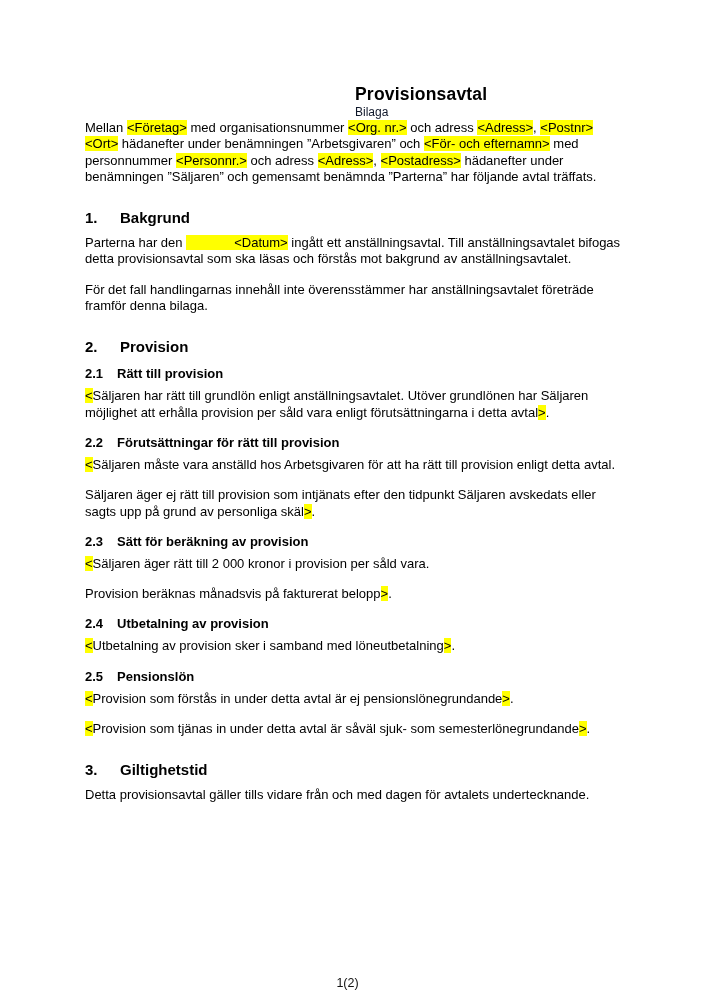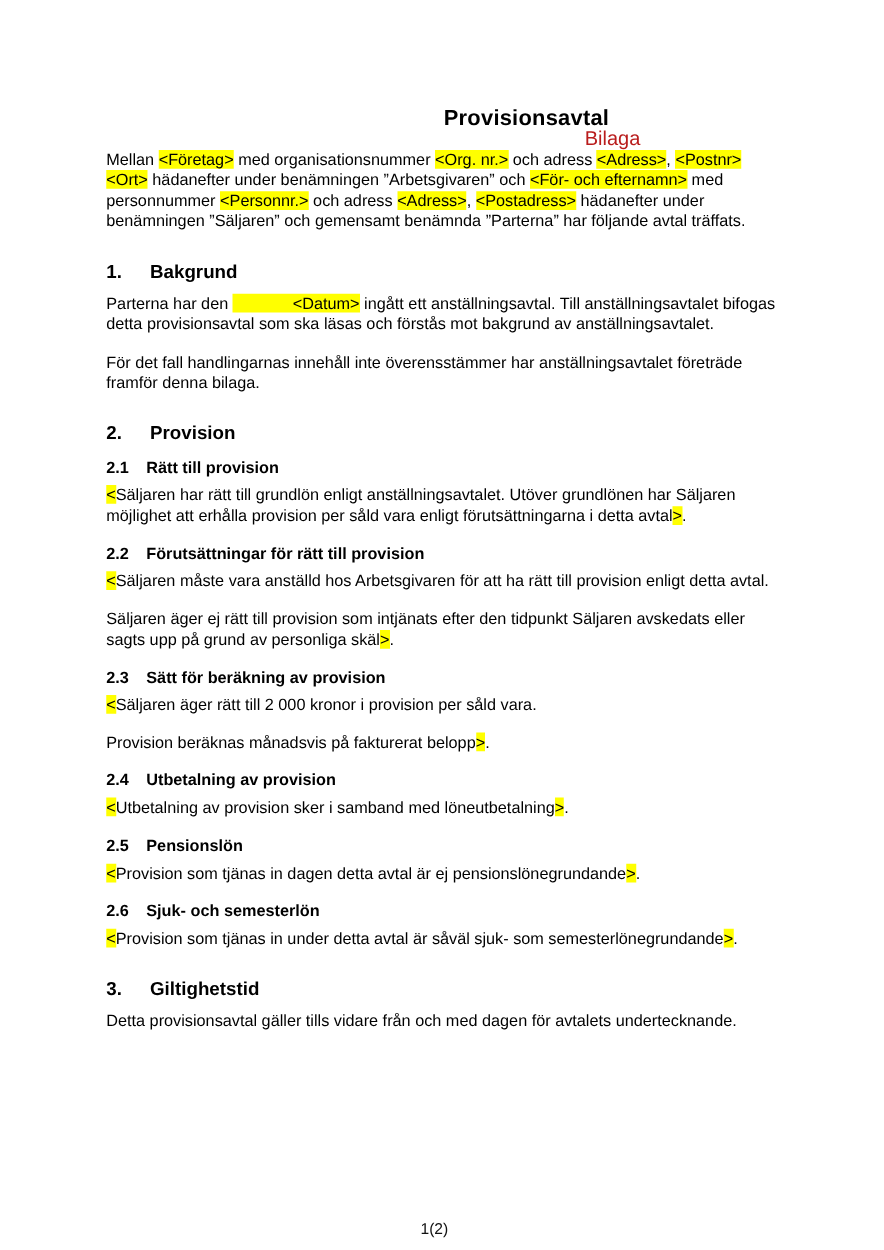--- a/index.html
+++ b/index.html
@@ -22,24 +22,23 @@
     width: 625px; 
   }
   .doc-header { margin-left: 270px; }
   .doc-title {
     font-size: 17.5px;
     font-weight: bold;
     line-height: 20px;
     letter-spacing: 0.2px;
   }
   .doc-subtitle {
-    font-size: 16px;
+    font-size: 12px;
     line-height: 16px;
-    color: #b91c1c;
-    text-align: center;
+    color: #0f172a;
   }
   .body-p {
     font-size: 13px;
     line-height: 16.3px;
     margin: 0 0 14px 0;
     width: 540px;
   }
   .intro { }
   .h2 {
     display: flex;
@@ -122,27 +121,23 @@
               <span class="num">2.4</span>
               <span>Utbetalning av provision</span>
             </div>
             <p class="body-p"><span class="hl" style="background-color: rgb(255, 255, 0);">&lt;</span><span>Utbetalning av provision sker i samband med löneutbetalning</span><span class="hl" style="background-color: rgb(255, 255, 0);">&gt;</span><span>.</span></p>
           </div>
           <div>
             <div class="h3">
               <span class="num">2.5</span>
               <span>Pensionslön</span>
             </div>
-            <p class="body-p"><span class="hl" style="background-color: rgb(255, 255, 0);">&lt;</span><span>Provision som tjänas in dagen detta avtal är ej pensionslönegrundande</span><span class="hl" style="background-color: rgb(255, 255, 0);">&gt;</span><span>.</span></p>
+            <p class="body-p"><span class="hl" style="background-color: rgb(255, 255, 0);">&lt;</span><span>Provision som förstås in under detta avtal är ej pensionslönegrundande</span><span class="hl" style="background-color: rgb(255, 255, 0);">&gt;</span><span>.</span></p>
           </div>
           <div>
-            <div class="h3">
-              <span class="num">2.6</span>
-              <span>Sjuk- och semesterlön</span>
-            </div>
             <p class="body-p"><span class="hl" style="background-color: rgb(255, 255, 0);">&lt;</span><span>Provision som tjänas in under detta avtal är såväl sjuk- som semesterlönegrundande</span><span class="hl" style="background-color: rgb(255, 255, 0);">&gt;</span><span>.</span></p>
           </div>
         </section>
         <section>
           <div class="h2">
             <span class="num">3.</span>
             <span>Giltighetstid</span>
           </div>
           <p class="body-p"><span>Detta provisionsavtal gäller tills vidare från och med dagen för avtalets undertecknande.</span></p>
         </section>

